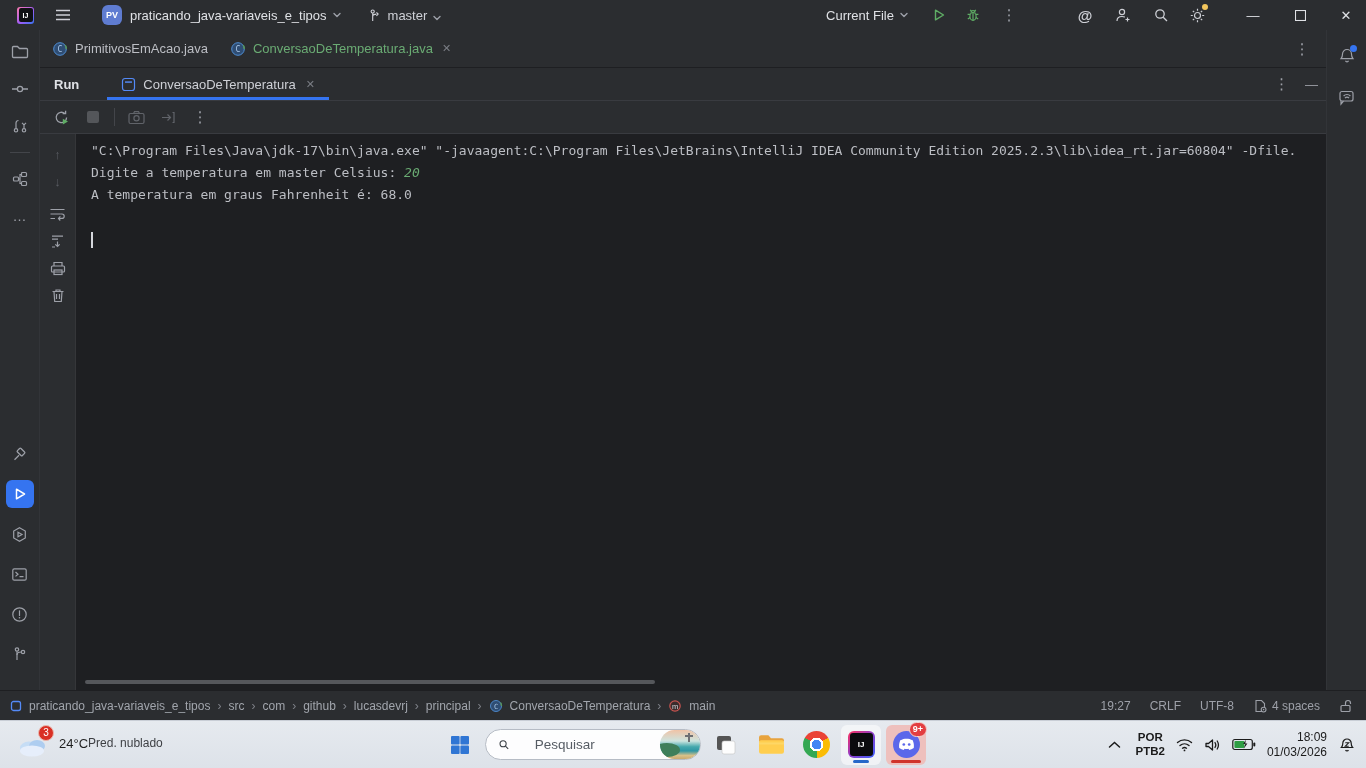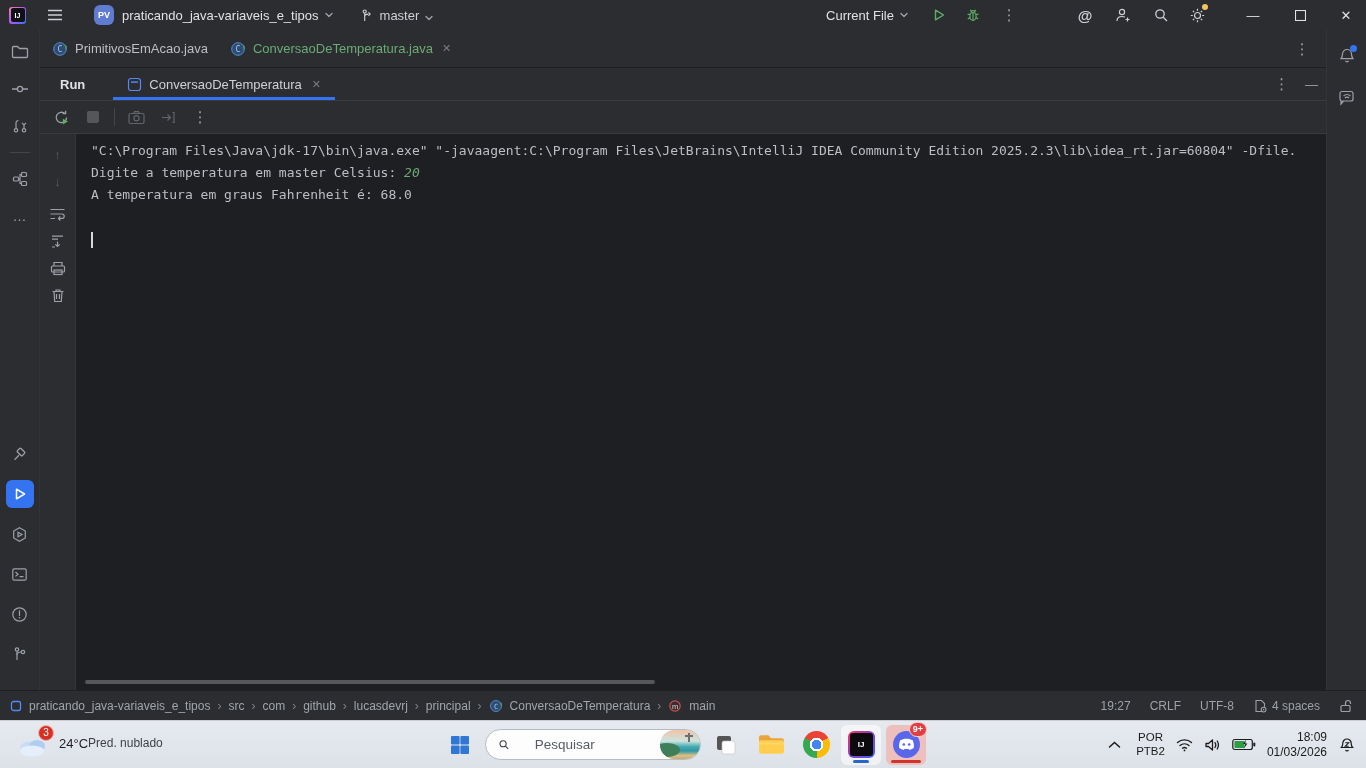--- a/index.html
+++ b/index.html
@@ -3,21 +3,21 @@
 <meta charset="utf-8">
 <style>
   * { margin:0; padding:0; box-sizing:border-box; }
   html,body { width:1366px; height:768px; overflow:hidden; background:#1e1f22;
               font-family:"Liberation Sans", sans-serif; }
   .ide { display:flex; flex-direction:column; height:690px; }
 
   
   .titlebar { height:30px; background:#2b2d30; display:flex; align-items:center;
               color:#dfe1e5; font-size:13px; flex:none; }
-  .tb-left { display:flex; align-items:center; }
+  .tb-left { display:flex; align-items:center;padding-left:8px; }
   .ij-logo { width:17px; height:17px; margin-left:9px; border-radius:3px; padding:1.5px;
              background:linear-gradient(135deg,#ff7bac,#9f5cf7 55%,#3574f0); }
   .ij-logo-inner { width:100%; height:100%; background:#101114; color:#fff; font-size:7px;
              font-weight:bold; display:flex; align-items:center; justify-content:center; border-radius:2px;}
   .hamburger { margin-left:16px; display:flex; width:26px; height:26px; align-items:center; justify-content:center; border-radius:4px;}
   .proj-avatar { width:20px; height:20px; background:#5f7cd1; color:#fff; border-radius:6px;
              font-size:9px; font-weight:bold; display:flex; align-items:center; justify-content:center; margin-left:26px;}
   .proj-name { margin-left:8px; color:#dfe1e5; }
   .chev { margin-left:5px; display:inline-flex; }
   .branch-group { display:flex; align-items:flex-end; margin-left:26px; color:#ced0d6; }
@@ -48,21 +48,21 @@
             border-bottom:1px solid #1e1f22; flex:none; }
   .etab { display:flex; align-items:center; height:100%; padding:0 10px; margin-left:2px;
           font-size:13px; color:#bcbec4; }
   .etab .ficon { margin-right:7px; display:flex; }
   .etab.green { color:#6aab73; }
   .etab .tclose { margin-left:9px; color:#7a7d84; font-size:11px; }
   .tabbar-kebab { margin-left:auto; margin-right:10px; }
 
   
   .run-header { height:32px; background:#2b2d30; display:flex; align-items:center; flex:none; position:relative; }
-  .run-title { font-weight:bold; font-size:13px; color:#dfe1e5; margin-left:20px; }
+  .run-title { font-weight:bold; font-size:13px; color:#dfe1e5; margin-left:14px; }
   .run-tab { display:flex; align-items:center; height:100%; margin-left:28px; padding:0 14px;
              position:relative; font-size:13px; color:#ced0d6; }
   .run-tab .ficon { margin-right:7px; display:flex; }
   .run-tab .tclose { margin-left:10px; color:#7a7d84; font-size:11px; }
   .run-tab .underline { position:absolute; left:0; bottom:0; width:100%; height:3px; background:#3574f0; }
   .run-header-right { margin-left:auto; margin-right:8px; display:flex; align-items:center; gap:16px; }
   .minimize-glyph { color:#9da0a8; font-size:13px; }
 
   
   .run-toolbar { height:34px; background:#2b2d30; border-top:1px solid #393b40; border-bottom:1px solid #393b40;
@@ -139,21 +139,21 @@
               align-items:center; justify-content:center; padding:0 3px; border:1.5px solid #f3d2cf;}
   .ij-app { width:27px; height:27px; border-radius:6px; padding:2px;
             background:linear-gradient(135deg,#fe315d,#8f3cca 50%,#3b62ff); }
   .ij-app-inner { width:100%; height:100%; background:#0b0b0e; border-radius:3px; color:#fff;
             font-size:8px; font-weight:bold; display:flex; align-items:center; justify-content:center;}
   .chrome-ball { width:27px; height:27px; border-radius:50%;
       background:radial-gradient(circle at 50% 50%, #4285f4 0 5px, #ffffff 5px 7px, rgba(0,0,0,0) 7px),
                  conic-gradient(from -60deg, #ea4335 0 120deg, #fbbc05 0 240deg, #34a853 0 360deg); }
   .tb-right-cluster { position:absolute; right:10px; top:50%; transform:translateY(-50%);
              display:flex; align-items:center; gap:11px; font-size:12px; }
-  .lang { text-align:center; font-size:11.5px; line-height:1.2; }
+  .lang { text-align:center; font-size:11.5px; line-height:1.2;font-weight:bold; }
   .clock { text-align:right; font-size:12px; line-height:1.25; }
 </style>
 </head>
 <body>
 
 <div class="ide">
 
   <div class="titlebar">
     <div class="tb-left">
       <div class="ij-logo">

